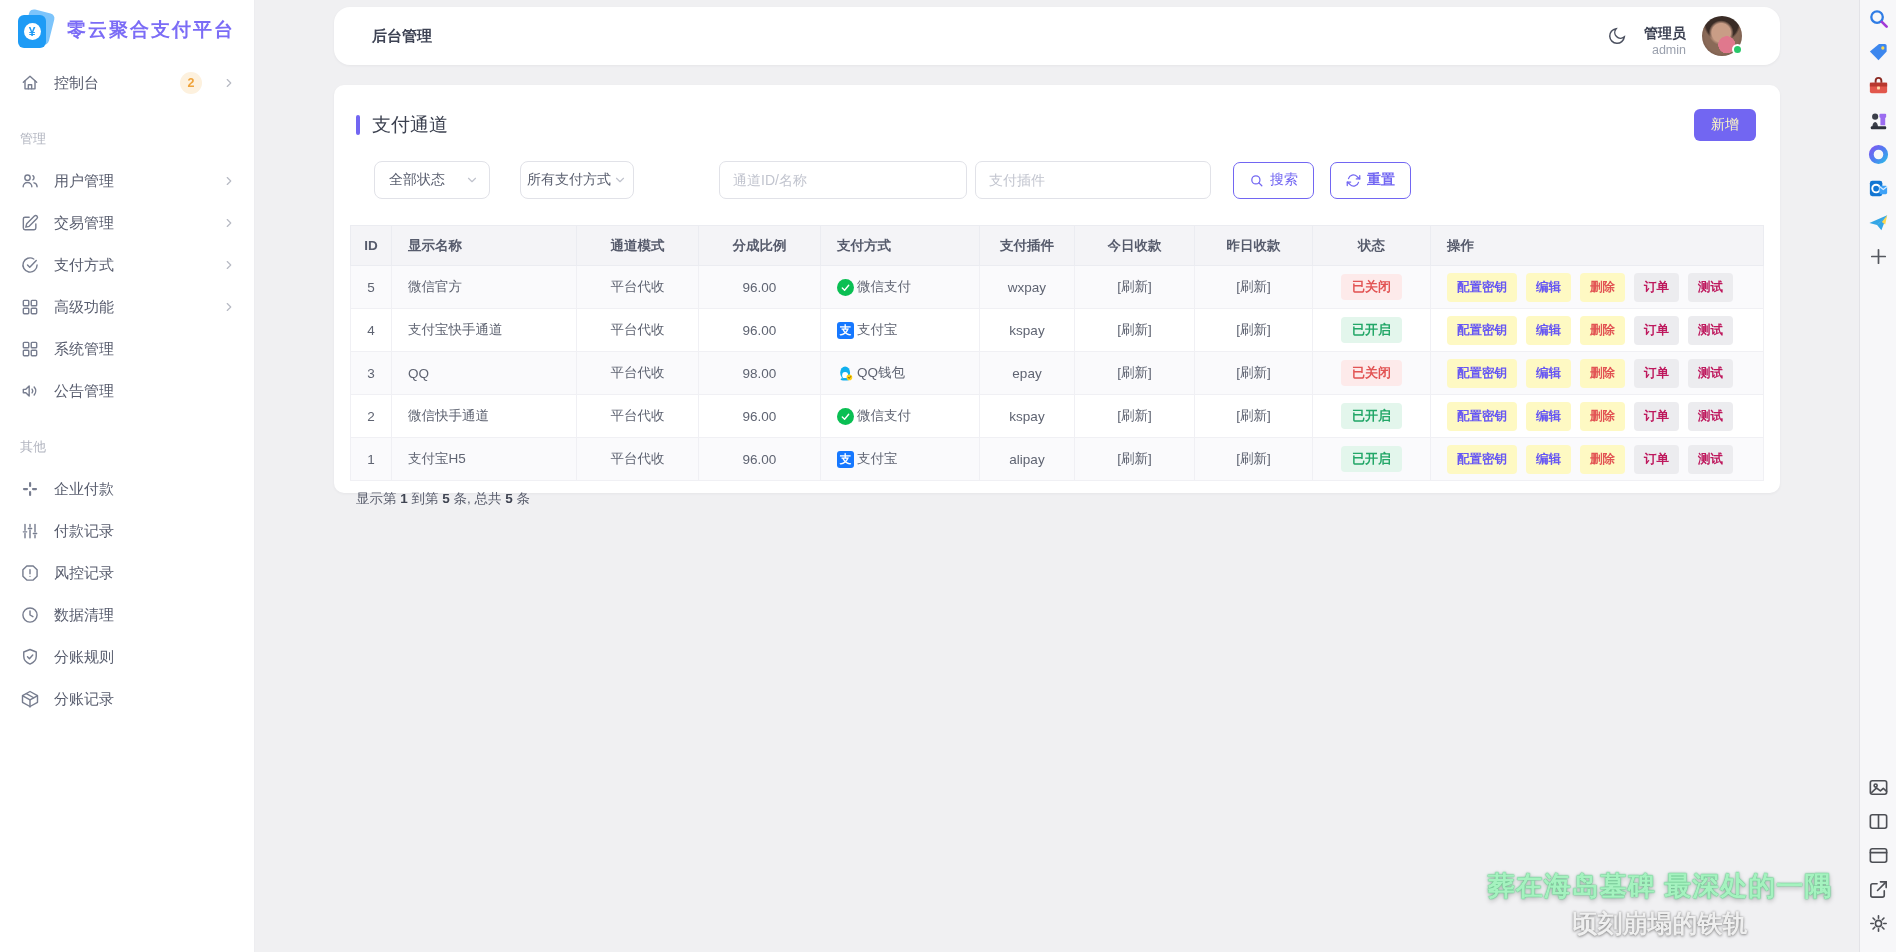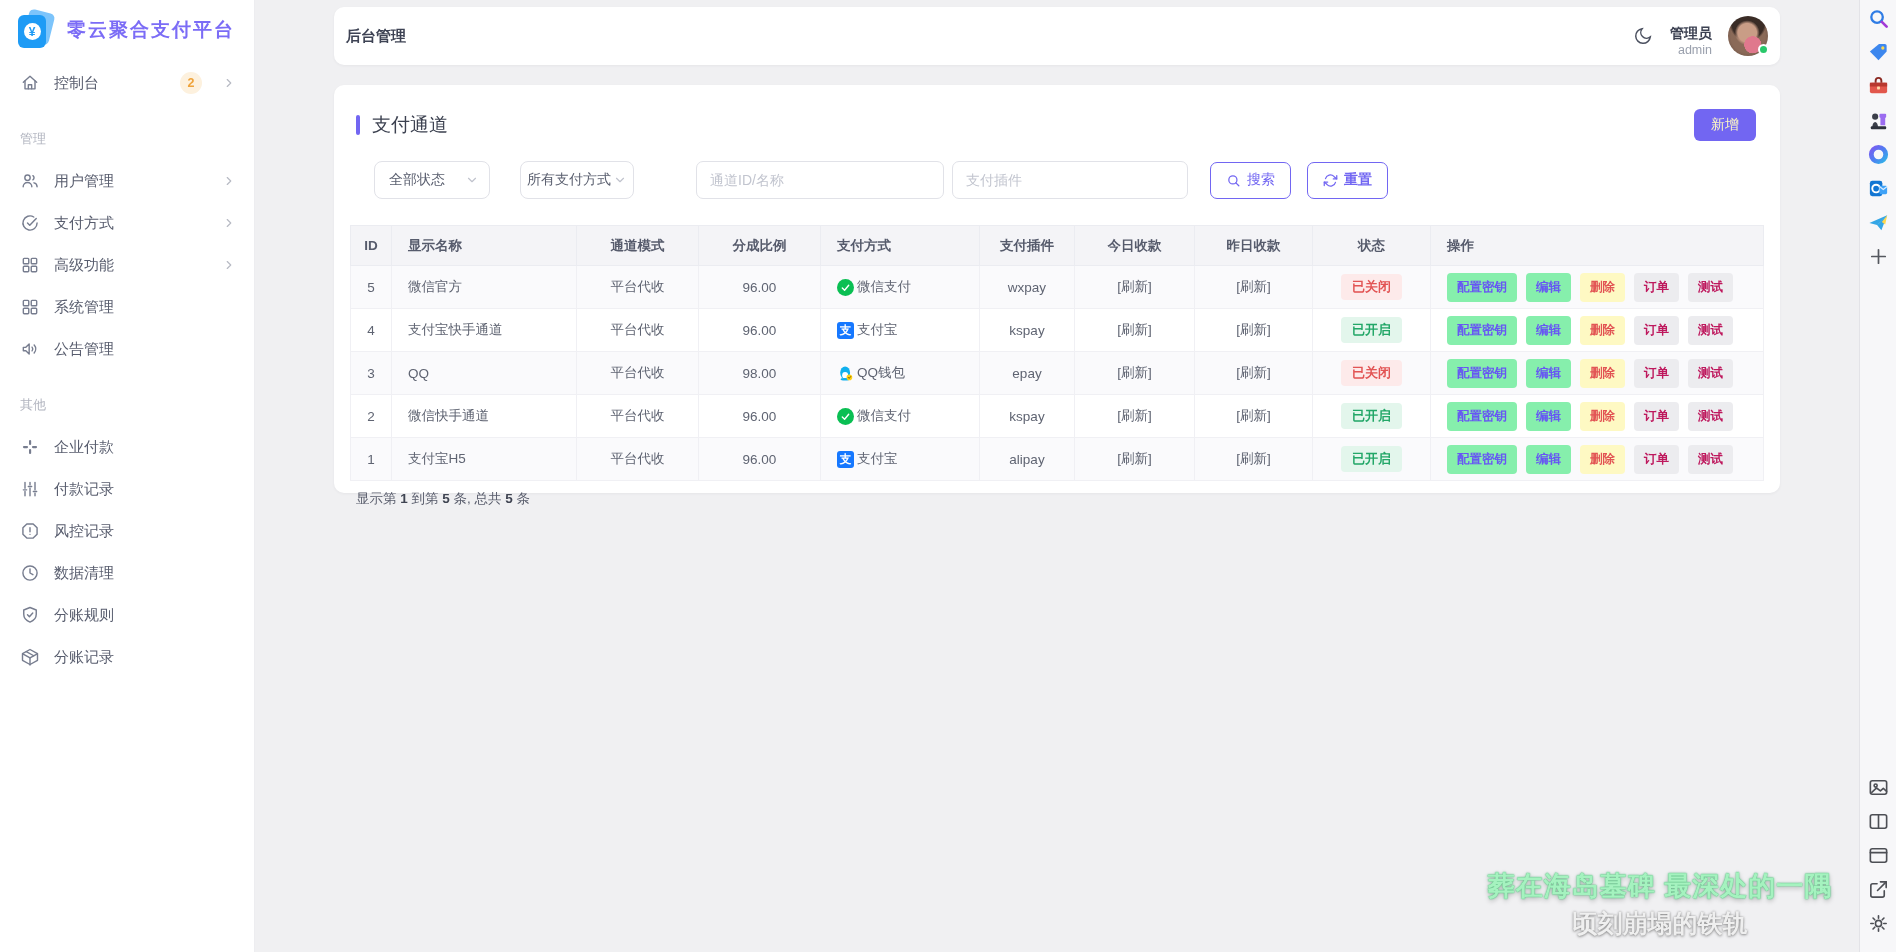--- a/index.html
+++ b/index.html
@@ -48,22 +48,22 @@
     min-width:22px; height:22px; border-radius:11px; background:#fdf1de; color:#efa33b;
     font-size:12.5px; font-weight:700; display:flex; align-items:center; justify-content:center; padding:0 7px;
   }
   .chev { width:14px; height:14px; margin-left:6px; }
   .chev svg { width:14px; height:14px; stroke:#b7bac4; stroke-width:2; fill:none; stroke-linecap:round; stroke-linejoin:round; }
   .section-label { padding:26px 20px 12px 20px; font-size:13px; color:#b1b4bf; }
 
   
   .main-header {
     position:absolute; left:334px; top:7px; width:1446px; height:58px;
-    background:#fff; border-radius:10px; box-shadow:0 1px 3px rgba(30,30,60,.05);
-    display:flex; align-items:center; padding:0 12px; z-index:1;
+    background:#fff; border-radius:16px; box-shadow:0 1px 3px rgba(30,30,60,.05);
+    display:flex; align-items:center; padding:0 38px; z-index:1;
   }
   .header-title { font-size:15px; font-weight:700; color:#3e4354; }
   .header-right { margin-left:auto; display:flex; align-items:center; gap:16px; }
   .moon-btn { width:22px; height:22px; cursor:pointer; }
   .moon-btn svg { width:22px; height:22px; stroke:#4b505f; stroke-width:1.6; fill:none; stroke-linecap:round; }
   .user-meta { text-align:right; line-height:1.25; }
   .user-role { font-size:14px; font-weight:700; color:#3c4152;margin-top:12px; }
   .user-name { font-size:12.5px; color:#9aa0ad; }
   .avatar {
     position:relative; width:40px; height:40px; border-radius:50%;
@@ -90,21 +90,21 @@
   .add-btn {
     margin-left:auto; background:#7266f2; color:#fef9c3; font-size:14px;
     border:none; border-radius:6px; padding:7px 17px; cursor:pointer;
   }
   .filter-row { display:flex; align-items:center; margin:20px 0 0 40px; height:38px; }
   .sel {
     height:38px; border:1px solid #e1e2e8; border-radius:8px; background:#fff;
     display:flex; align-items:center; font-size:14px; color:#5a5f6f; cursor:pointer;
   }
   .sel-status { width:116px; padding:0 10px 0 14px; margin-right:30px; }
-  .sel-method { width:114px; justify-content:center; gap:2px; margin-right:62px; padding:16px 6px; }
+  .sel-method { width:114px; justify-content:center; gap:2px; margin-right:85px; padding:16px 6px; }
   .sel .sel-label { flex:1 1 auto; }
   .sel-method .sel-label { flex:0 0 auto; }
   .dd { width:14px; height:14px; }
   .dd svg { width:14px; height:14px; stroke:#c0c3cd; stroke-width:2; fill:none; stroke-linecap:round; stroke-linejoin:round; }
   .txt-input {
     height:38px; border:1px solid #e1e2e8; border-radius:7px; background:#fff;
     font-size:14px; color:#555; padding:0 13px; outline:none;
     font-family:"Liberation Sans",sans-serif;
   }
   .txt-input::placeholder { color:#c2c5cf; }
@@ -136,21 +136,21 @@
   .pay-ic.qq svg { width:17px; height:17px; }
   .refresh-link { color:#5f6472; cursor:pointer; }
   .pill { display:inline-block; padding:4px 11px; border-radius:4px; font-size:13px; font-weight:700; }
   .pill.open { color:#23a768; background:#e3f6ec; }
   .pill.closed { color:#e25454; background:#fdeaea; }
   .ops { display:flex; align-items:center; gap:9px; padding-left:16px; }
   .abtn {
     border:none; border-radius:4px; font-size:12.5px; font-weight:700;
     padding:6px 10px; cursor:pointer; font-family:"Liberation Sans",sans-serif;
   }
-  .abtn.purple { background:#86efac; color:#6757f3; }
+  .abtn.purple { background:#fef9c3; color:#6757f3; }
   .abtn.red { background:#fef9c3; color:#e25454; }
   .abtn.gray { background:#ececef; color:#be185d; }
   .table-footer { padding:9px 0 0 6px; font-size:13.5px; color:#5a5e6d; }
   .table-footer b { font-weight:700; color:#3f4452; }
 
   
   .subtitle { position:absolute; left:1470px; top:868px; width:380px; text-align:center; font-weight:700; z-index:3; pointer-events:none; }
   .sub-line1 {
     color:#a5f2bf; font-size:27px; letter-spacing:1px;
     text-shadow:0 0 1px #59c183, 0 0 2px #59c183, 0 2px 5px rgba(0,0,0,.28);
@@ -203,20 +203,32 @@
     <div class="menu-item">
       <span class="micon">
         <svg viewBox="0 0 24 24">
             <circle cx="9" cy="8" r="3.2"></circle>
             <path d="M3.8 19c0-2.9 2.3-5.2 5.2-5.2S14.2 16.1 14.2 19"></path>
             <path d="M15.5 5.6a3 3 0 0 1 0 5"></path>
             <path d="M16.8 14.2c2.2.5 3.7 2.4 3.7 4.8"></path>
           </svg>
       </span>
       <span class="mi-label">用户管理</span>
+      <span class="chev"><svg viewBox="0 0 24 24">
+            <polyline points="9 6 15 12 9 18"></polyline>
+          </svg></span>
+    </div>
+    <div class="menu-item">
+      <span class="micon">
+        <svg viewBox="0 0 24 24">
+            <path d="M11 5H6a2 2 0 0 0-2 2v11a2 2 0 0 0 2 2h11a2 2 0 0 0 2-2v-5"></path>
+            <path d="M17.3 3.7a2.1 2.1 0 0 1 3 3L11 16l-4 1 1-4z"></path>
+          </svg>
+      </span>
+      <span class="mi-label">交易管理</span>
       <span class="chev"><svg viewBox="0 0 24 24">
             <polyline points="9 6 15 12 9 18"></polyline>
           </svg></span>
     </div>
     <div class="menu-item">
       <span class="micon">
         <svg viewBox="0 0 24 24">
             <path d="M20.5 12a8.5 8.5 0 1 1-4-7.2"></path>
             <polyline points="9 12 11.7 14.7 19.5 6.5"></polyline>
           </svg>

